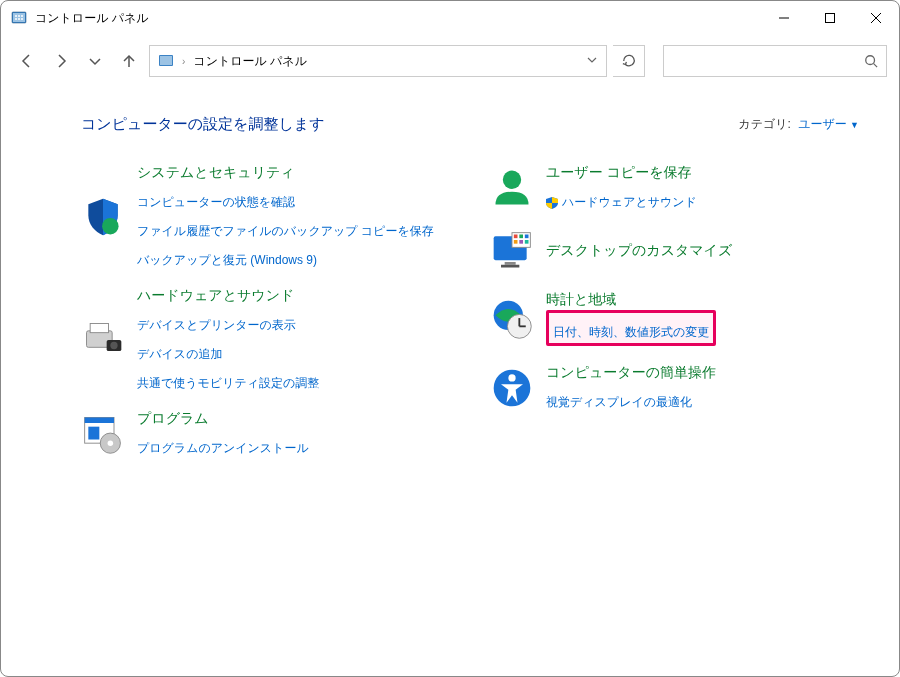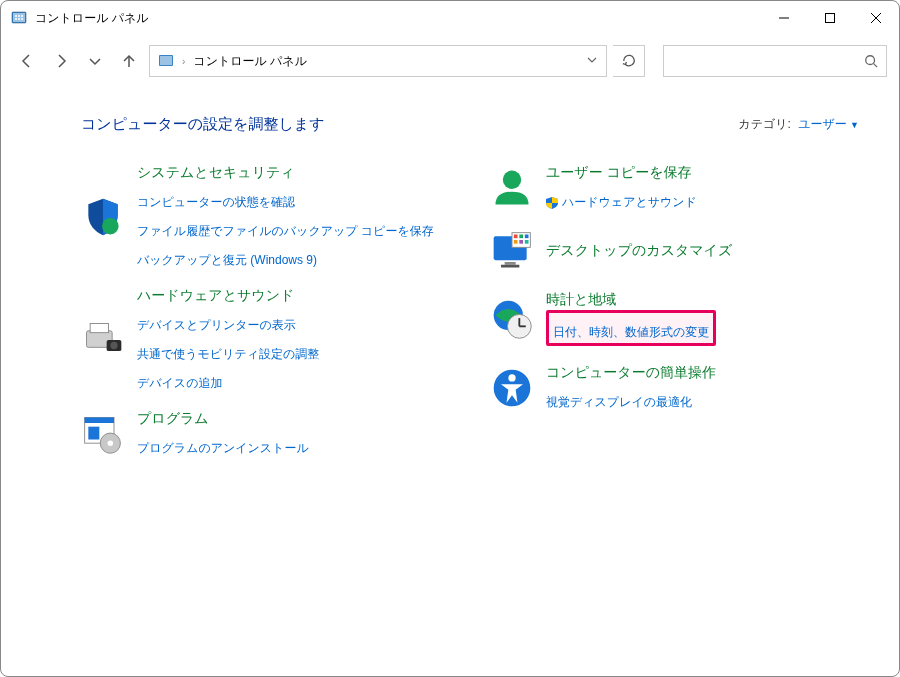--- a/index.html
+++ b/index.html
@@ -152,22 +152,22 @@
       <div class="cat">
         <svg class="cat-icon" viewBox="0 0 48 48">
             <rect x="6" y="14" width="28" height="18" rx="2" fill="#d0d0d0" stroke="#888"></rect>
             <rect x="10" y="6" width="20" height="10" fill="#fff" stroke="#888"></rect>
             <rect x="28" y="24" width="16" height="12" rx="2" fill="#2b2b2b"></rect>
             <circle cx="36" cy="30" r="4" fill="#555"></circle>
           </svg>
         <div class="cat-body">
           <a class="cat-title">ハードウェアとサウンド</a>
           <a class="cat-link">デバイスとプリンターの表示</a>
+          <a class="cat-link">デバイスの追加</a>
           <a class="cat-link">共通で使うモビリティ設定の調整</a>
-          <a class="cat-link">デバイスの追加</a>
         </div>
       </div>
 
       <div class="cat">
         <svg class="cat-icon" viewBox="0 0 48 48">
             <rect x="4" y="6" width="32" height="28" fill="#fff" stroke="#888"></rect>
             <rect x="4" y="6" width="32" height="6" fill="#1b74d8"></rect>
             <rect x="8" y="16" width="12" height="14" fill="#1b74d8"></rect>
             <circle cx="32" cy="34" r="11" fill="#c8c8c8" stroke="#888"></circle>
             <circle cx="32" cy="34" r="3" fill="#fff"></circle>

